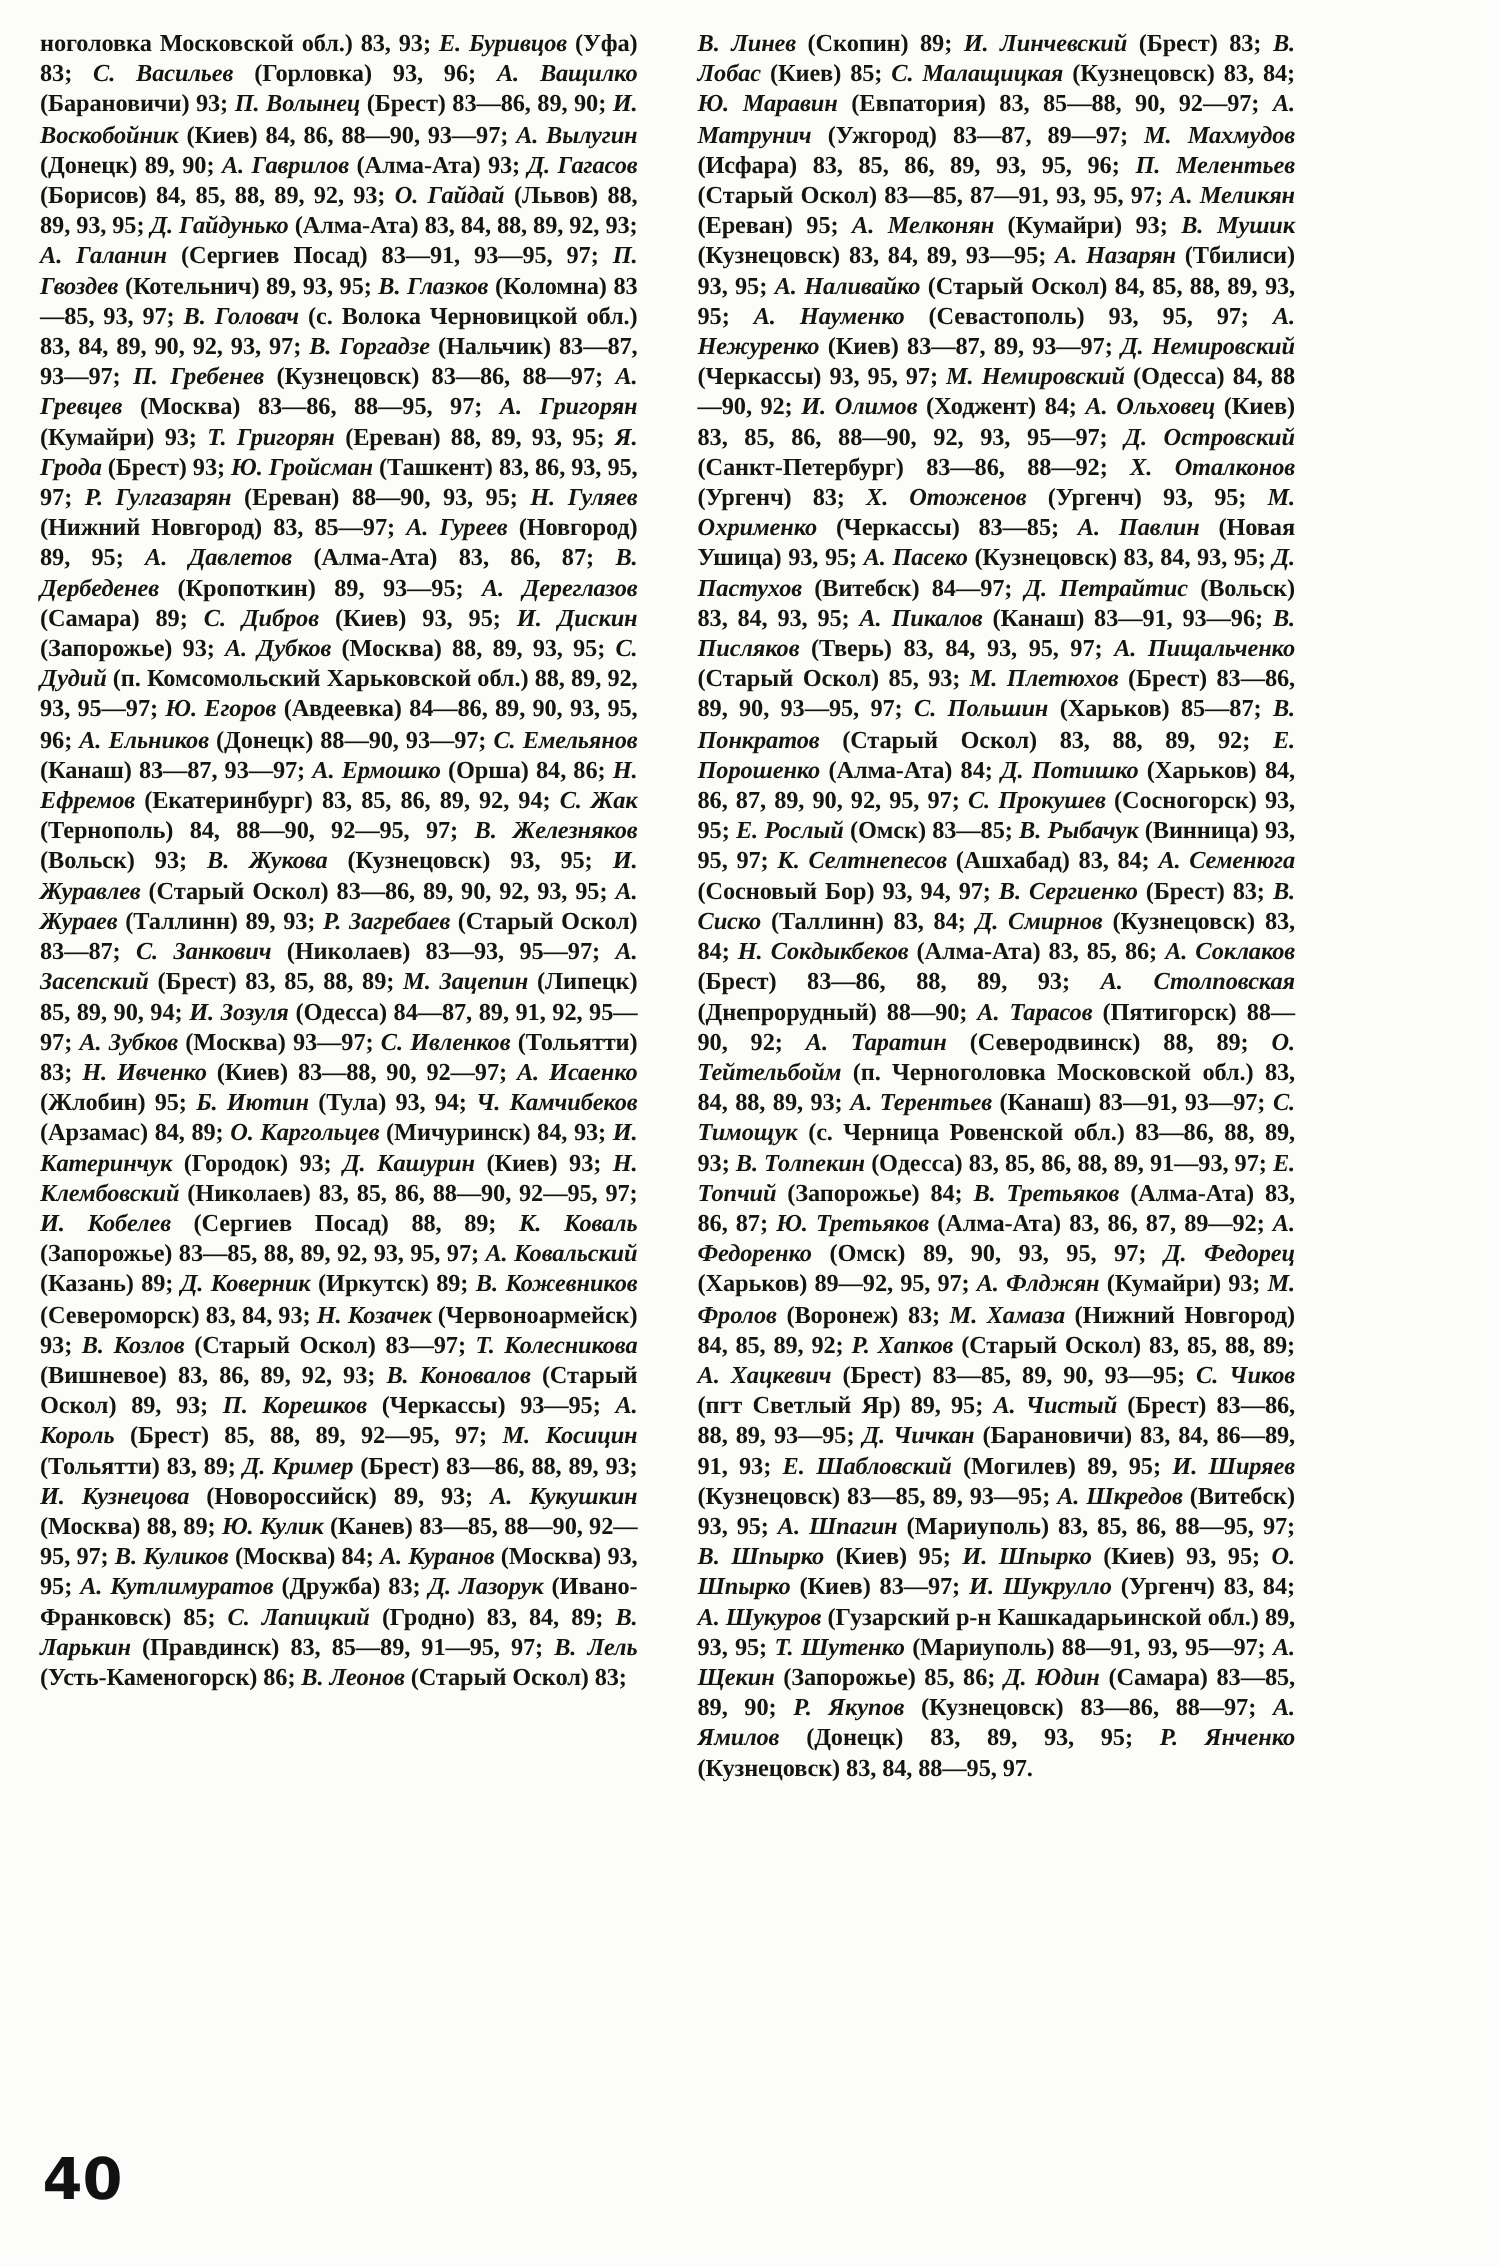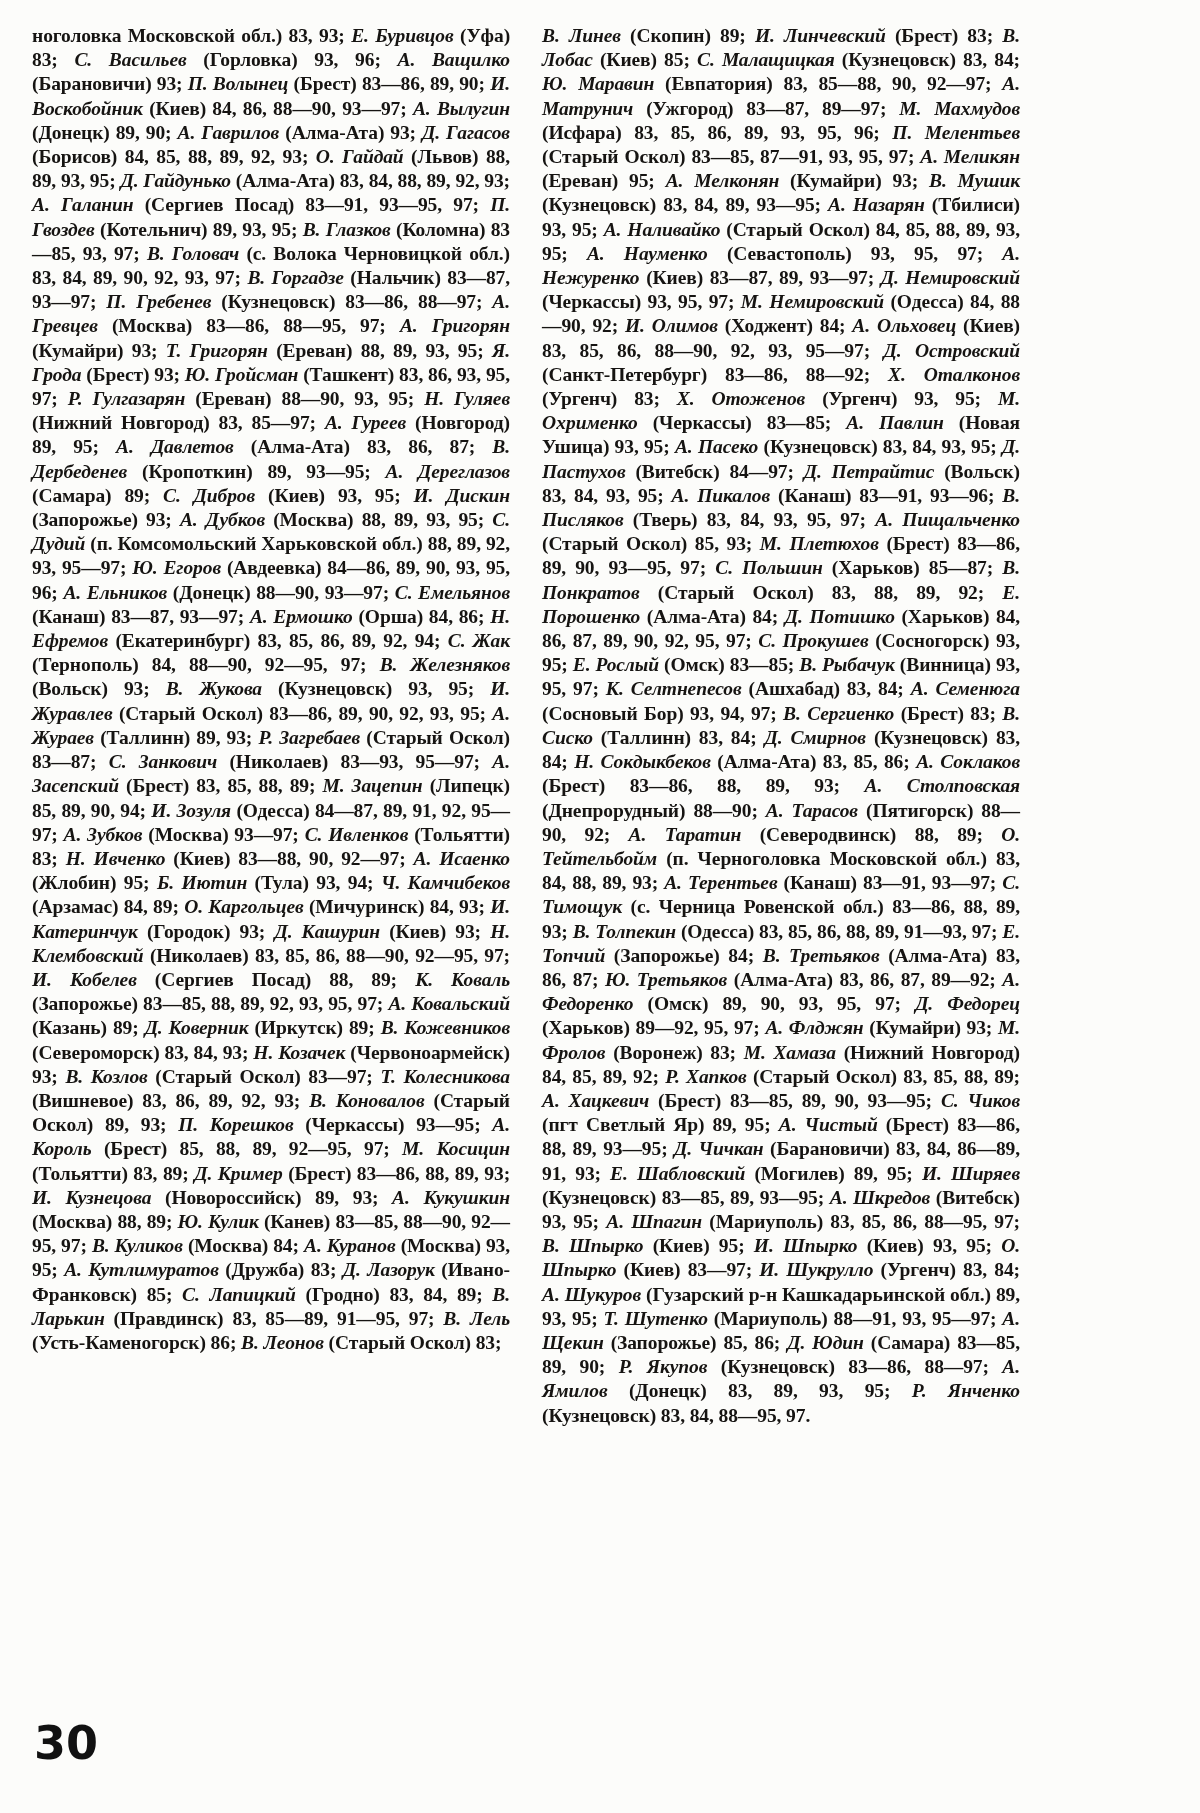--- a/index.html
+++ b/index.html
@@ -11,21 +11,21 @@
     background: #fcfcfa;
     overflow: hidden;
     font-family: "Liberation Serif", serif;
     color: #161412;
   }
   .columns {
     position: absolute;
     left: 32px;
     top: 24px;
     display: flex;
-    gap: 32px;
+    gap: 48px;
   }
   .col {
     width: 478px;
     text-align: justify;
     font-size: 19.5px;
     line-height: 24.2px;
     font-weight: 700;
     letter-spacing: -0.1px;
   }
   .entry { white-space: normal; }
@@ -41,14 +41,14 @@
   }
 </style>
 </head>
 <body>
 
 <div class="page">
   <div class="columns">
     <div class="col" id="col-0"><span class="entry">ноголовка Московской обл.) 83, 93;</span> <span class="entry"><span class="nm">Е. Буривцов </span>(Уфа) 83;</span> <span class="entry"><span class="nm">С. Васильев </span>(Горловка) 93, 96;</span> <span class="entry"><span class="nm">А. Ващилко </span>(Барановичи) 93;</span> <span class="entry"><span class="nm">П. Волынец </span>(Брест) 83—86, 89, 90;</span> <span class="entry"><span class="nm">И. Воскобойник </span>(Киев) 84, 86, 88—90, 93—97;</span> <span class="entry"><span class="nm">А. Вылугин </span>(Донецк) 89, 90;</span> <span class="entry"><span class="nm">А. Гаврилов </span>(Алма-Ата) 93;</span> <span class="entry"><span class="nm">Д. Гагасов </span>(Борисов) 84, 85, 88, 89, 92, 93;</span> <span class="entry"><span class="nm">О. Гайдай </span>(Львов) 88, 89, 93, 95;</span> <span class="entry"><span class="nm">Д. Гайдунько </span>(Алма-Ата) 83, 84, 88, 89, 92, 93;</span> <span class="entry"><span class="nm">А. Галанин </span>(Сергиев Посад) 83—91, 93—95, 97;</span> <span class="entry"><span class="nm">П. Гвоздев </span>(Котельнич) 89, 93, 95;</span> <span class="entry"><span class="nm">В. Глазков </span>(Коломна) 83—85, 93, 97;</span> <span class="entry"><span class="nm">В. Головач </span>(с. Волока Черновицкой обл.) 83, 84, 89, 90, 92, 93, 97;</span> <span class="entry"><span class="nm">В. Горгадзе </span>(Нальчик) 83—87, 93—97;</span> <span class="entry"><span class="nm">П. Гребенев </span>(Кузнецовск) 83—86, 88—97;</span> <span class="entry"><span class="nm">А. Гревцев </span>(Москва) 83—86, 88—95, 97;</span> <span class="entry"><span class="nm">А. Григорян </span>(Кумайри) 93;</span> <span class="entry"><span class="nm">Т. Григорян </span>(Ереван) 88, 89, 93, 95;</span> <span class="entry"><span class="nm">Я. Грода </span>(Брест) 93;</span> <span class="entry"><span class="nm">Ю. Гройсман </span>(Ташкент) 83, 86, 93, 95, 97;</span> <span class="entry"><span class="nm">Р. Гулгазарян </span>(Ереван) 88—90, 93, 95;</span> <span class="entry"><span class="nm">Н. Гуляев </span>(Нижний Новгород) 83, 85—97;</span> <span class="entry"><span class="nm">А. Гуреев </span>(Новгород) 89, 95;</span> <span class="entry"><span class="nm">А. Давлетов </span>(Алма-Ата) 83, 86, 87;</span> <span class="entry"><span class="nm">В. Дербеденев </span>(Кропоткин) 89, 93—95;</span> <span class="entry"><span class="nm">А. Дереглазов </span>(Самара) 89;</span> <span class="entry"><span class="nm">С. Дибров </span>(Киев) 93, 95;</span> <span class="entry"><span class="nm">И. Дискин </span>(Запорожье) 93;</span> <span class="entry"><span class="nm">А. Дубков </span>(Москва) 88, 89, 93, 95;</span> <span class="entry"><span class="nm">С. Дудий </span>(п. Комсомольский Харьковской обл.) 88, 89, 92, 93, 95—97;</span> <span class="entry"><span class="nm">Ю. Егоров </span>(Авдеевка) 84—86, 89, 90, 93, 95, 96;</span> <span class="entry"><span class="nm">А. Ельников </span>(Донецк) 88—90, 93—97;</span> <span class="entry"><span class="nm">С. Емельянов </span>(Канаш) 83—87, 93—97;</span> <span class="entry"><span class="nm">А. Ермошко </span>(Орша) 84, 86;</span> <span class="entry"><span class="nm">Н. Ефремов </span>(Екатеринбург) 83, 85, 86, 89, 92, 94;</span> <span class="entry"><span class="nm">С. Жак </span>(Тернополь) 84, 88—90, 92—95, 97;</span> <span class="entry"><span class="nm">В. Железняков </span>(Вольск) 93;</span> <span class="entry"><span class="nm">В. Жукова </span>(Кузнецовск) 93, 95;</span> <span class="entry"><span class="nm">И. Журавлев </span>(Старый Оскол) 83—86, 89, 90, 92, 93, 95;</span> <span class="entry"><span class="nm">А. Жураев </span>(Таллинн) 89, 93;</span> <span class="entry"><span class="nm">Р. Загребаев </span>(Старый Оскол) 83—87;</span> <span class="entry"><span class="nm">С. Занкович </span>(Николаев) 83—93, 95—97;</span> <span class="entry"><span class="nm">А. Засепский </span>(Брест) 83, 85, 88, 89;</span> <span class="entry"><span class="nm">М. Зацепин </span>(Липецк) 85, 89, 90, 94;</span> <span class="entry"><span class="nm">И. Зозуля </span>(Одесса) 84—87, 89, 91, 92, 95—97;</span> <span class="entry"><span class="nm">А. Зубков </span>(Москва) 93—97;</span> <span class="entry"><span class="nm">С. Ивленков </span>(Тольятти) 83;</span> <span class="entry"><span class="nm">Н. Ивченко </span>(Киев) 83—88, 90, 92—97;</span> <span class="entry"><span class="nm">А. Исаенко </span>(Жлобин) 95;</span> <span class="entry"><span class="nm">Б. Иютин </span>(Тула) 93, 94;</span> <span class="entry"><span class="nm">Ч. Камчибеков </span>(Арзамас) 84, 89;</span> <span class="entry"><span class="nm">О. Каргольцев </span>(Мичуринск) 84, 93;</span> <span class="entry"><span class="nm">И. Катеринчук </span>(Городок) 93;</span> <span class="entry"><span class="nm">Д. Кашурин </span>(Киев) 93;</span> <span class="entry"><span class="nm">Н. Клембовский </span>(Николаев) 83, 85, 86, 88—90, 92—95, 97;</span> <span class="entry"><span class="nm">И. Кобелев </span>(Сергиев Посад) 88, 89;</span> <span class="entry"><span class="nm">К. Коваль </span>(Запорожье) 83—85, 88, 89, 92, 93, 95, 97;</span> <span class="entry"><span class="nm">А. Ковальский </span>(Казань) 89;</span> <span class="entry"><span class="nm">Д. Коверник </span>(Иркутск) 89;</span> <span class="entry"><span class="nm">В. Кожевников </span>(Североморск) 83, 84, 93;</span> <span class="entry"><span class="nm">Н. Козачек </span>(Червоноармейск) 93;</span> <span class="entry"><span class="nm">В. Козлов </span>(Старый Оскол) 83—97;</span> <span class="entry"><span class="nm">Т. Колесникова </span>(Вишневое) 83, 86, 89, 92, 93;</span> <span class="entry"><span class="nm">В. Коновалов </span>(Старый Оскол) 89, 93;</span> <span class="entry"><span class="nm">П. Корешков </span>(Черкассы) 93—95;</span> <span class="entry"><span class="nm">А. Король </span>(Брест) 85, 88, 89, 92—95, 97;</span> <span class="entry"><span class="nm">М. Косицин </span>(Тольятти) 83, 89;</span> <span class="entry"><span class="nm">Д. Кример </span>(Брест) 83—86, 88, 89, 93;</span> <span class="entry"><span class="nm">И. Кузнецова </span>(Новороссийск) 89, 93;</span> <span class="entry"><span class="nm">А. Кукушкин </span>(Москва) 88, 89;</span> <span class="entry"><span class="nm">Ю. Кулик </span>(Канев) 83—85, 88—90, 92—95, 97;</span> <span class="entry"><span class="nm">В. Куликов </span>(Москва) 84;</span> <span class="entry"><span class="nm">А. Куранов </span>(Москва) 93, 95;</span> <span class="entry"><span class="nm">А. Кутлимуратов </span>(Дружба) 83;</span> <span class="entry"><span class="nm">Д. Лазорук </span>(Ивано-Франковск) 85;</span> <span class="entry"><span class="nm">С. Лапицкий </span>(Гродно) 83, 84, 89;</span> <span class="entry"><span class="nm">В. Ларькин </span>(Правдинск) 83, 85—89, 91—95, 97;</span> <span class="entry"><span class="nm">В. Лель </span>(Усть-Каменогорск) 86;</span> <span class="entry"><span class="nm">В. Леонов </span>(Старый Оскол) 83;</span> </div>
     <div class="col" id="col-1"><span class="entry"><span class="nm">В. Линев </span>(Скопин) 89;</span> <span class="entry"><span class="nm">И. Линчевский </span>(Брест) 83;</span> <span class="entry"><span class="nm">В. Лобас </span>(Киев) 85;</span> <span class="entry"><span class="nm">С. Малащицкая </span>(Кузнецовск) 83, 84;</span> <span class="entry"><span class="nm">Ю. Маравин </span>(Евпатория) 83, 85—88, 90, 92—97;</span> <span class="entry"><span class="nm">А. Матрунич </span>(Ужгород) 83—87, 89—97;</span> <span class="entry"><span class="nm">М. Махмудов </span>(Исфара) 83, 85, 86, 89, 93, 95, 96;</span> <span class="entry"><span class="nm">П. Мелентьев </span>(Старый Оскол) 83—85, 87—91, 93, 95, 97;</span> <span class="entry"><span class="nm">А. Меликян </span>(Ереван) 95;</span> <span class="entry"><span class="nm">А. Мелконян </span>(Кумайри) 93;</span> <span class="entry"><span class="nm">В. Мушик </span>(Кузнецовск) 83, 84, 89, 93—95;</span> <span class="entry"><span class="nm">А. Назарян </span>(Тбилиси) 93, 95;</span> <span class="entry"><span class="nm">А. Наливайко </span>(Старый Оскол) 84, 85, 88, 89, 93, 95;</span> <span class="entry"><span class="nm">А. Науменко </span>(Севастополь) 93, 95, 97;</span> <span class="entry"><span class="nm">А. Нежуренко </span>(Киев) 83—87, 89, 93—97;</span> <span class="entry"><span class="nm">Д. Немировский </span>(Черкассы) 93, 95, 97;</span> <span class="entry"><span class="nm">М. Немировский </span>(Одесса) 84, 88—90, 92;</span> <span class="entry"><span class="nm">И. Олимов </span>(Ходжент) 84;</span> <span class="entry"><span class="nm">А. Ольховец </span>(Киев) 83, 85, 86, 88—90, 92, 93, 95—97;</span> <span class="entry"><span class="nm">Д. Островский </span>(Санкт-Петербург) 83—86, 88—92;</span> <span class="entry"><span class="nm">Х. Оталконов </span>(Ургенч) 83;</span> <span class="entry"><span class="nm">Х. Отоженов </span>(Ургенч) 93, 95;</span> <span class="entry"><span class="nm">М. Охрименко </span>(Черкассы) 83—85;</span> <span class="entry"><span class="nm">А. Павлин </span>(Новая Ушица) 93, 95;</span> <span class="entry"><span class="nm">А. Пасеко </span>(Кузнецовск) 83, 84, 93, 95;</span> <span class="entry"><span class="nm">Д. Пастухов </span>(Витебск) 84—97;</span> <span class="entry"><span class="nm">Д. Петрайтис </span>(Вольск) 83, 84, 93, 95;</span> <span class="entry"><span class="nm">А. Пикалов </span>(Канаш) 83—91, 93—96;</span> <span class="entry"><span class="nm">В. Писляков </span>(Тверь) 83, 84, 93, 95, 97;</span> <span class="entry"><span class="nm">А. Пищальченко </span>(Старый Оскол) 85, 93;</span> <span class="entry"><span class="nm">М. Плетюхов </span>(Брест) 83—86, 89, 90, 93—95, 97;</span> <span class="entry"><span class="nm">С. Польшин </span>(Харьков) 85—87;</span> <span class="entry"><span class="nm">В. Понкратов </span>(Старый Оскол) 83, 88, 89, 92;</span> <span class="entry"><span class="nm">Е. Порошенко </span>(Алма-Ата) 84;</span> <span class="entry"><span class="nm">Д. Потишко </span>(Харьков) 84, 86, 87, 89, 90, 92, 95, 97;</span> <span class="entry"><span class="nm">С. Прокушев </span>(Сосногорск) 93, 95;</span> <span class="entry"><span class="nm">Е. Рослый </span>(Омск) 83—85;</span> <span class="entry"><span class="nm">В. Рыбачук </span>(Винница) 93, 95, 97;</span> <span class="entry"><span class="nm">К. Селтнепесов </span>(Ашхабад) 83, 84;</span> <span class="entry"><span class="nm">А. Семенюга </span>(Сосновый Бор) 93, 94, 97;</span> <span class="entry"><span class="nm">В. Сергиенко </span>(Брест) 83;</span> <span class="entry"><span class="nm">В. Сиско </span>(Таллинн) 83, 84;</span> <span class="entry"><span class="nm">Д. Смирнов </span>(Кузнецовск) 83, 84;</span> <span class="entry"><span class="nm">Н. Сокдыкбеков </span>(Алма-Ата) 83, 85, 86;</span> <span class="entry"><span class="nm">А. Соклаков </span>(Брест) 83—86, 88, 89, 93;</span> <span class="entry"><span class="nm">А. Столповская </span>(Днепрорудный) 88—90;</span> <span class="entry"><span class="nm">А. Тарасов </span>(Пятигорск) 88—90, 92;</span> <span class="entry"><span class="nm">А. Таратин </span>(Северодвинск) 88, 89;</span> <span class="entry"><span class="nm">О. Тейтельбойм </span>(п. Черноголовка Московской обл.) 83, 84, 88, 89, 93;</span> <span class="entry"><span class="nm">А. Терентьев </span>(Канаш) 83—91, 93—97;</span> <span class="entry"><span class="nm">С. Тимощук </span>(с. Черница Ровенской обл.) 83—86, 88, 89, 93;</span> <span class="entry"><span class="nm">В. Толпекин </span>(Одесса) 83, 85, 86, 88, 89, 91—93, 97;</span> <span class="entry"><span class="nm">Е. Топчий </span>(Запорожье) 84;</span> <span class="entry"><span class="nm">В. Третьяков </span>(Алма-Ата) 83, 86, 87;</span> <span class="entry"><span class="nm">Ю. Третьяков </span>(Алма-Ата) 83, 86, 87, 89—92;</span> <span class="entry"><span class="nm">А. Федоренко </span>(Омск) 89, 90, 93, 95, 97;</span> <span class="entry"><span class="nm">Д. Федорец </span>(Харьков) 89—92, 95, 97;</span> <span class="entry"><span class="nm">А. Флджян </span>(Кумайри) 93;</span> <span class="entry"><span class="nm">М. Фролов </span>(Воронеж) 83;</span> <span class="entry"><span class="nm">М. Хамаза </span>(Нижний Новгород) 84, 85, 89, 92;</span> <span class="entry"><span class="nm">Р. Хапков </span>(Старый Оскол) 83, 85, 88, 89;</span> <span class="entry"><span class="nm">А. Хацкевич </span>(Брест) 83—85, 89, 90, 93—95;</span> <span class="entry"><span class="nm">С. Чиков </span>(пгт Светлый Яр) 89, 95;</span> <span class="entry"><span class="nm">А. Чистый </span>(Брест) 83—86, 88, 89, 93—95;</span> <span class="entry"><span class="nm">Д. Чичкан </span>(Барановичи) 83, 84, 86—89, 91, 93;</span> <span class="entry"><span class="nm">Е. Шабловский </span>(Могилев) 89, 95;</span> <span class="entry"><span class="nm">И. Ширяев </span>(Кузнецовск) 83—85, 89, 93—95;</span> <span class="entry"><span class="nm">А. Шкредов </span>(Витебск) 93, 95;</span> <span class="entry"><span class="nm">А. Шпагин </span>(Мариуполь) 83, 85, 86, 88—95, 97;</span> <span class="entry"><span class="nm">В. Шпырко </span>(Киев) 95;</span> <span class="entry"><span class="nm">И. Шпырко </span>(Киев) 93, 95;</span> <span class="entry"><span class="nm">О. Шпырко </span>(Киев) 83—97;</span> <span class="entry"><span class="nm">И. Шукрулло </span>(Ургенч) 83, 84;</span> <span class="entry"><span class="nm">А. Шукуров </span>(Гузарский р-н Кашкадарьинской обл.) 89, 93, 95;</span> <span class="entry"><span class="nm">Т. Шутенко </span>(Мариуполь) 88—91, 93, 95—97;</span> <span class="entry"><span class="nm">А. Щекин </span>(Запорожье) 85, 86;</span> <span class="entry"><span class="nm">Д. Юдин </span>(Самара) 83—85, 89, 90;</span> <span class="entry"><span class="nm">Р. Якупов </span>(Кузнецовск) 83—86, 88—97;</span> <span class="entry"><span class="nm">А. Ямилов </span>(Донецк) 83, 89, 93, 95;</span> <span class="entry"><span class="nm">Р. Янченко </span>(Кузнецовск) 83, 84, 88—95, 97.</span> </div>
   </div>
-  <div class="page-number">30</div>
+  <div class="page-number">40</div>
 </div>
 
 </body></html>

